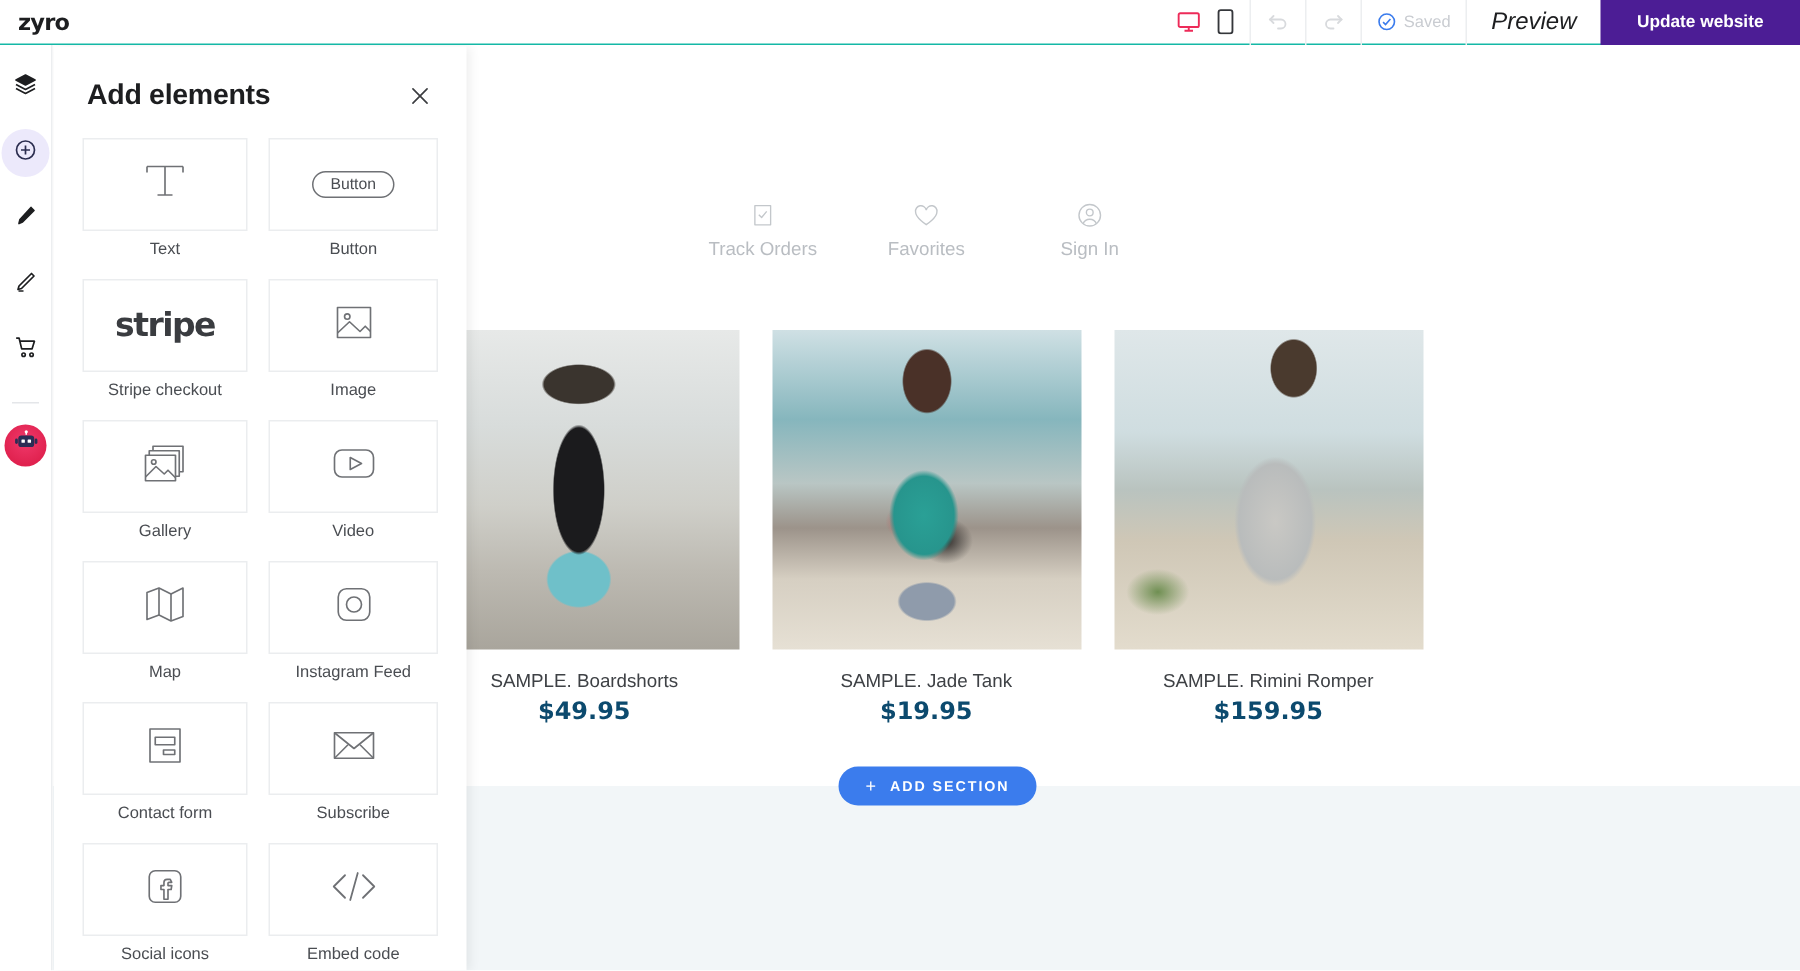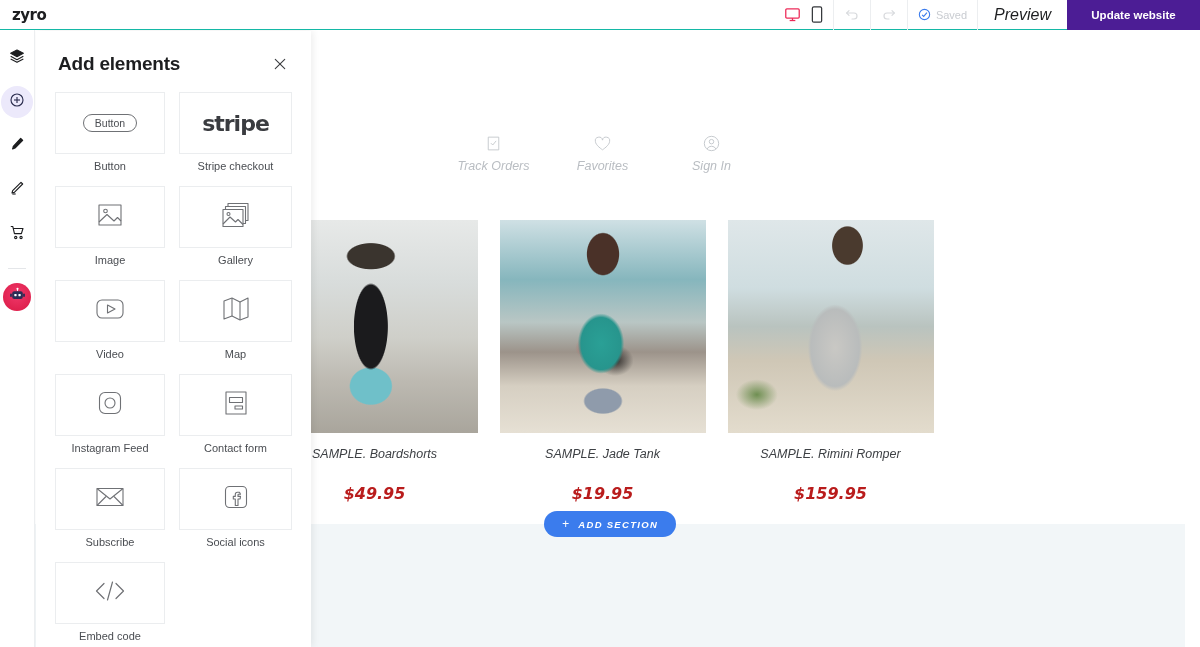--- a/index.html
+++ b/index.html
@@ -94,22 +94,22 @@
     font-family: "DejaVu Sans", sans-serif;
     font-weight: 700; font-size: 22px; color: #3a3c40; letter-spacing: -1px;
   }
   .btn-pill {
     border: 1.3px solid #6f7175; border-radius: 11px;
     padding: 2px 11px; font-size: 10.5px; color: #4a4d52;
   }
 
   
   #canvas {
-    position: absolute; left: 20px; top: 30px; width: 1165px; height: 617px;
-    background: #ffffff; overflow: hidden; z-index: 10; font-style: italic;
+    position: absolute; left: 35px; top: 30px; width: 1165px; height: 617px;
+    background: #ffffff; overflow: hidden; z-index: 10;
   }
   #site-nav {
     position: absolute; left: 0; top: 100px; width: 1165px;
     display: flex; justify-content: center; gap: 0;
   }
   .nav-item {
     width: 109px; display: flex; flex-direction: column; align-items: center;
     cursor: pointer;
   }
   .nav-ico { height: 22px; display: flex; align-items: flex-end; }
@@ -120,22 +120,22 @@
     display: flex; justify-content: center; gap: 22px;
   }
   .pcard { width: 206px; cursor: pointer; }
   .pimg {
     width: 206px; height: 213px; background-size: cover; background-position: center top;
   }
   .pname {
     margin-top: 14px; text-align: center; font-size: 12.5px; color: #3e4145;
   }
   .pprice {
-    margin-top: 23px; text-align: center;
-    font-size: 16px; font-weight: 700; color: #b91c1c;
+    margin-top: 3px; text-align: center;
+    font-size: 16px; font-weight: 700; color: #0c4a6e;
     font-family: "DejaVu Sans", sans-serif;
   }
 
   #section-break {
     position: absolute; left: 0; top: 494px; width: 1165px; height: 153px;
     background: #f2f6f8;
   }
   #add-section {
     position: absolute; left: 524px; top: 481px;
     background: #3b7ced; color: #fff; border-radius: 16px;
@@ -355,20 +355,34 @@
     <div id="panel-close">
       <svg width="12" height="12" viewBox="0 0 14 14" stroke="#3b3d40" stroke-width="1.3" stroke-linecap="round">
         <line x1="1.5" y1="1.5" x2="12.5" y2="12.5"></line>
           <line x1="12.5" y1="1.5" x2="1.5" y2="12.5"></line>
       </svg>
     </div>
   </div>
 
   <div id="grid">
 
+    <div class="cell">
+      <div class="cell-box">
+        <span>
+          <svg width="34" height="32" viewBox="0 0 34 32" fill="none" stroke="#6f7175" stroke-width="1.1">
+            <line x1="5" y1="6" x2="29" y2="6"></line>
+              <line x1="5" y1="6" x2="5" y2="10"></line>
+            <line x1="29" y1="6" x2="29" y2="10"></line>
+              <line x1="17" y1="6" x2="17" y2="25"></line>
+            <line x1="12" y1="25" x2="22" y2="25"></line>
+          </svg>
+        </span>
+      </div>
+      <div class="cell-label">Text</div>
+    </div>
 
     <div class="cell">
       <div class="cell-box">
         <span class="btn-pill">Button</span>
       </div>
       <div class="cell-label">Button</div>
     </div>
 
     <div class="cell">
       <div class="cell-box">

